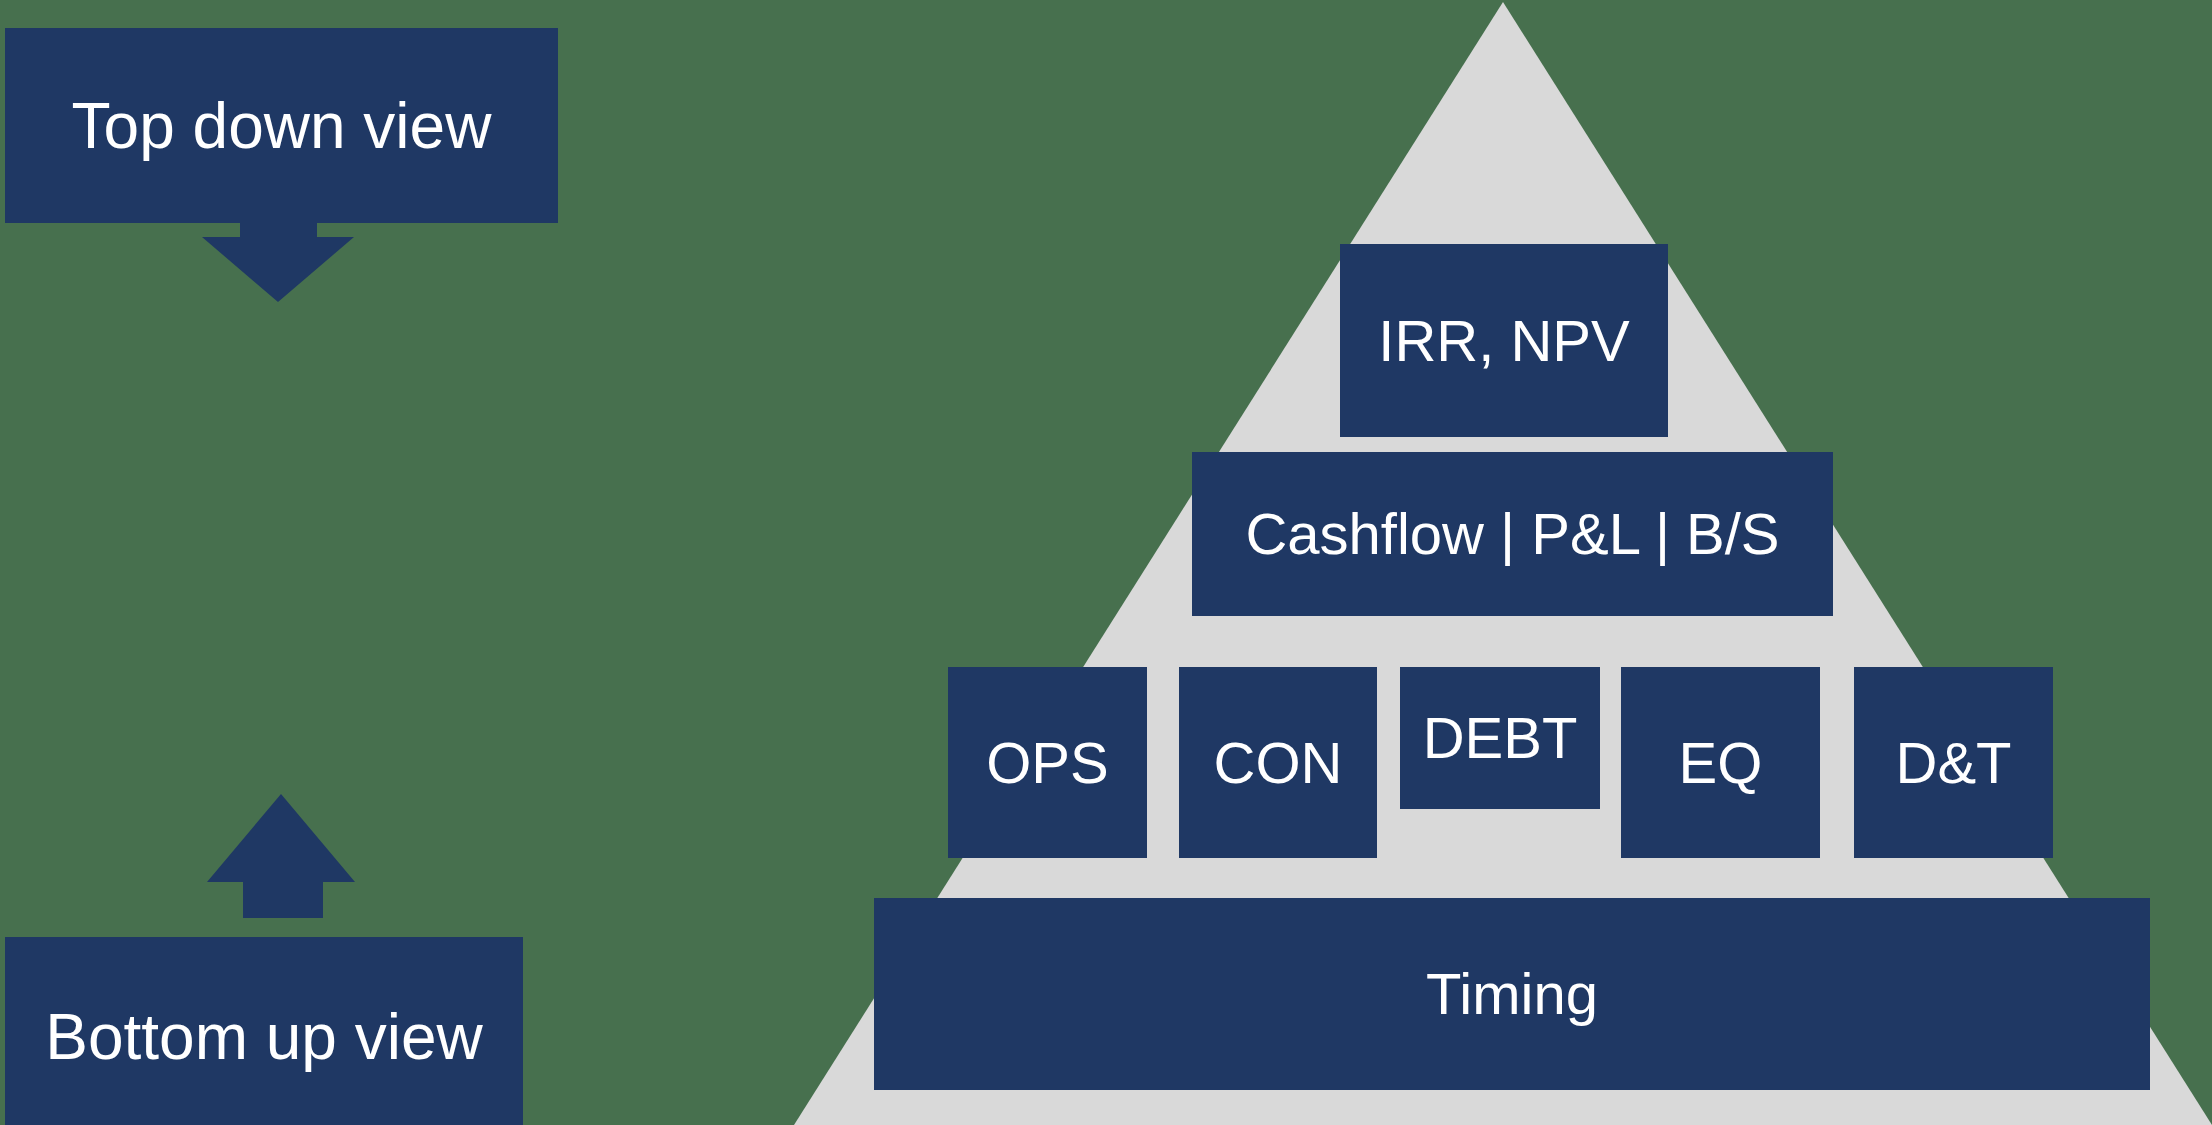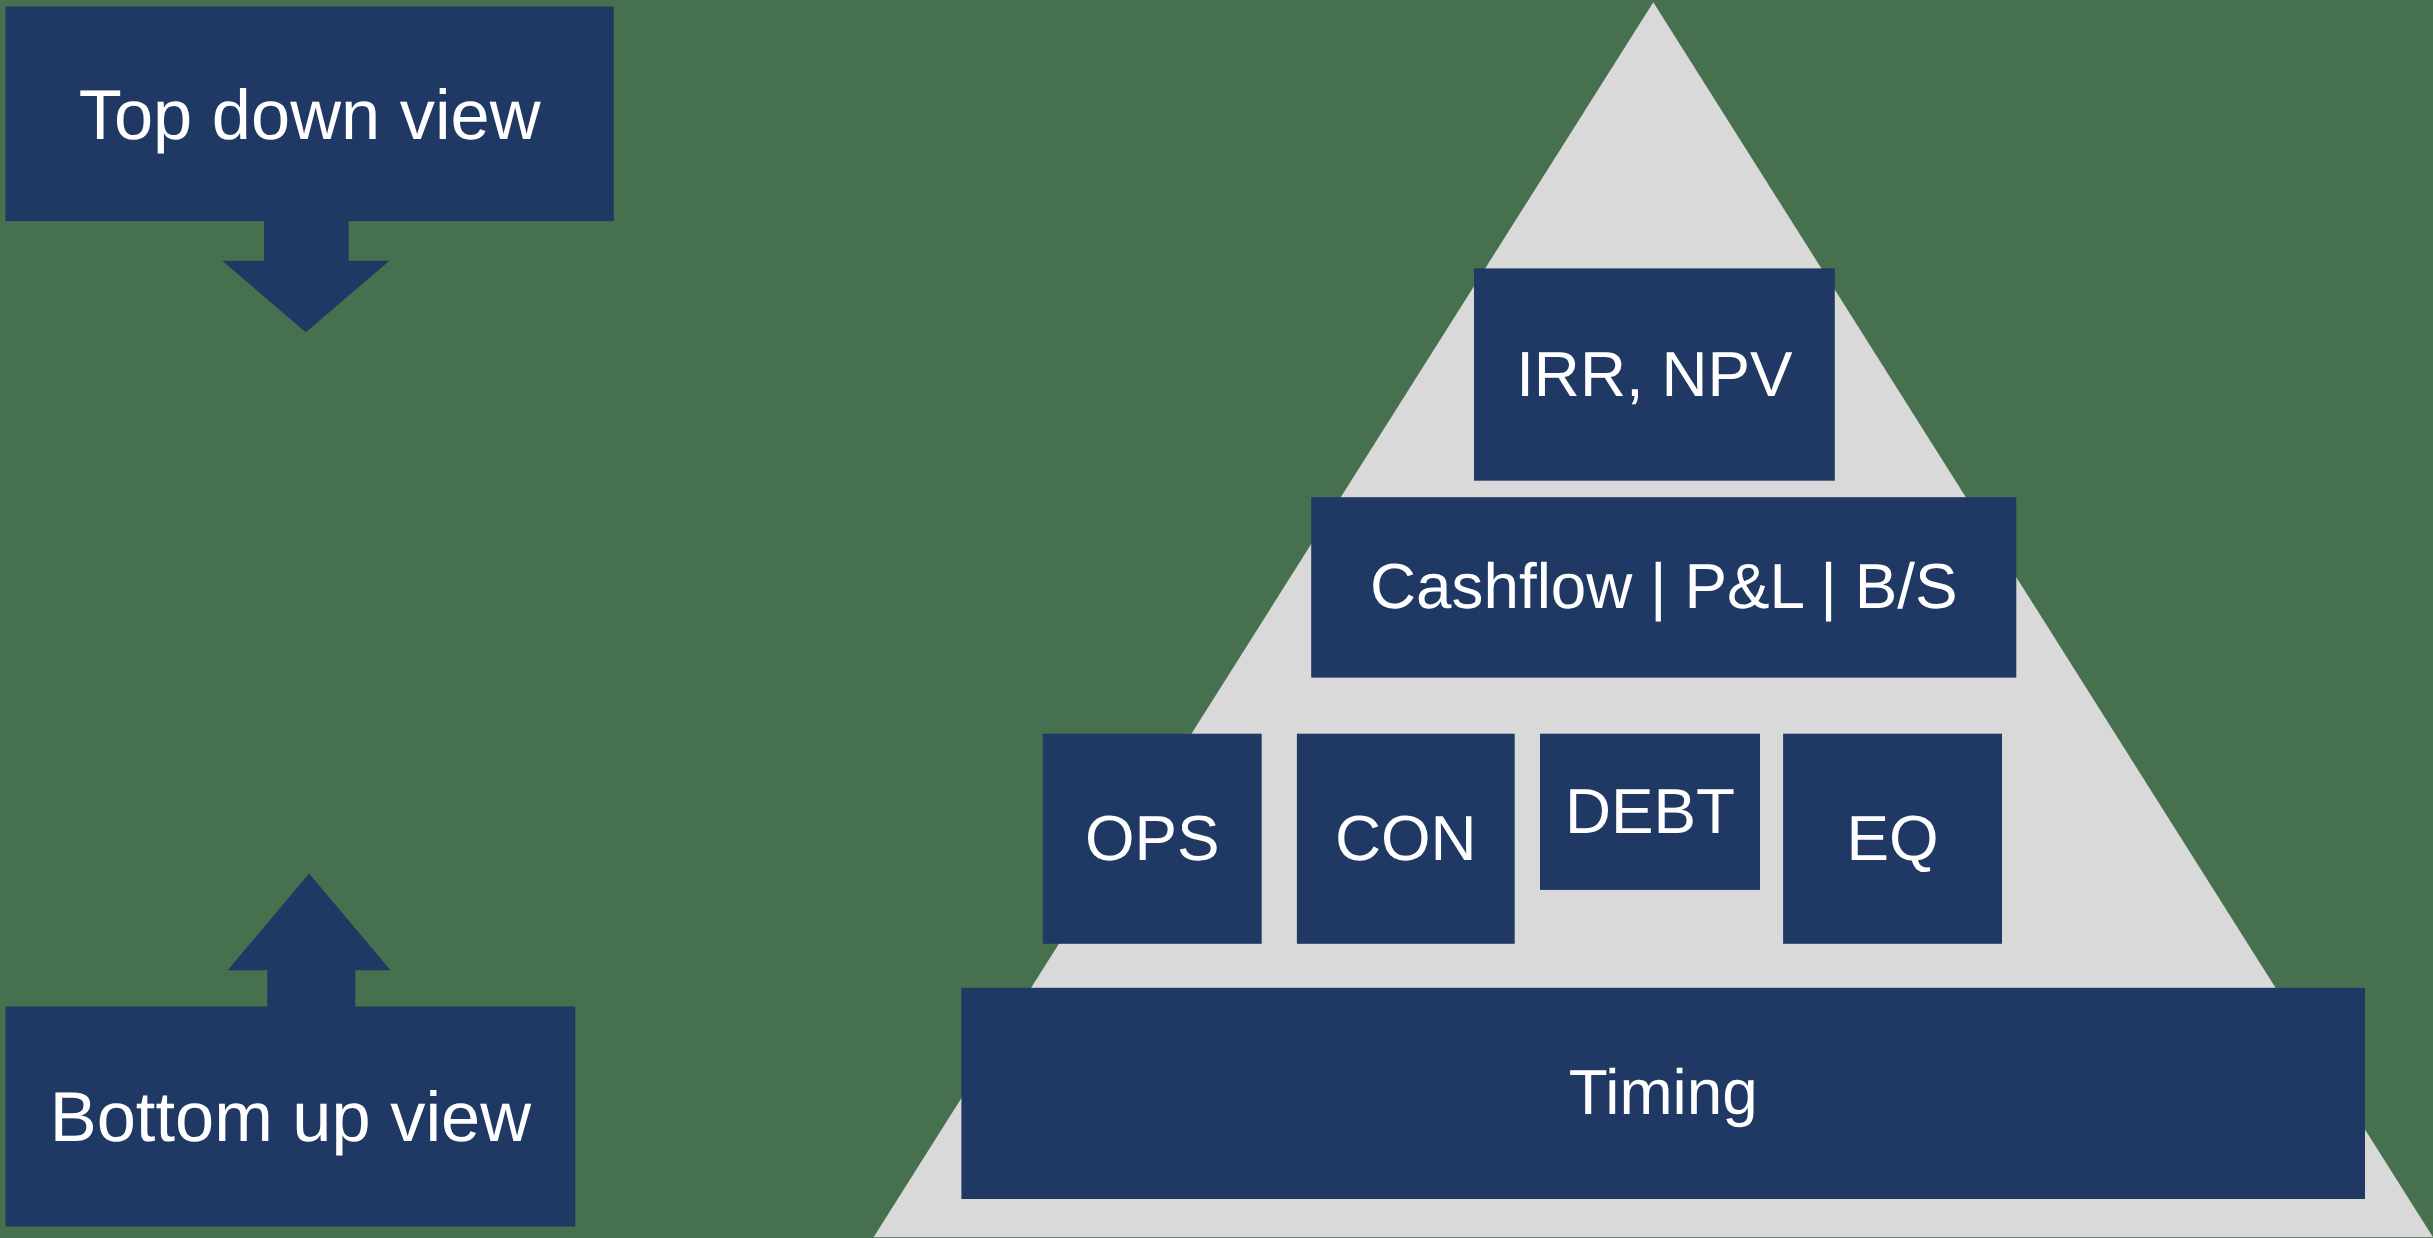--- a/index.html
+++ b/index.html
@@ -30,21 +30,21 @@
     position:absolute;
     background:var(--navy);
     color:var(--white);
     display:flex;
     align-items:center;
     justify-content:center;
     text-align:center;
     white-space:nowrap;
     line-height:1;
   }
-  .left-label{font-size:64px;}
+  .left-label{font-size:64px;margin-top:22px;}
   .pyr-label{font-size:58px;}
   .box-top-left   {left:5px;    top:6px;   width:553px;  height:195px;}
   .box-bottom-left{left:5px;    top:915px; width:518px;  height:200px;}
   .box-tier1      {left:1340px; top:244px; width:328px;  height:193px;}
   .box-tier2      {left:1192px; top:452px; width:641px;  height:164px;}
   .box-ops        {left:948px;  top:667px; width:199px;  height:191px;}
   .box-con        {left:1179px; top:667px; width:198px;  height:191px;}
   .box-debt       {left:1400px; top:667px; width:200px;  height:142px;}
   .box-eq         {left:1621px; top:667px; width:199px;  height:191px;align-items:center;}
   .box-dt         {left:1854px; top:667px; width:199px;  height:191px;}
@@ -86,18 +86,21 @@
   </div>
 
   <div class="box pyr-label box-debt">
     <span>DEBT</span>
   </div>
 
   <div class="box pyr-label box-eq">
     <span>EQ</span>
   </div>
 
+  <div class="box pyr-label box-dt">
+    <span>D&amp;T</span>
+  </div>
 
   <div class="box pyr-label box-tier4">
     <span>Timing</span>
   </div>
 
 </div>
 
 </body></html>

